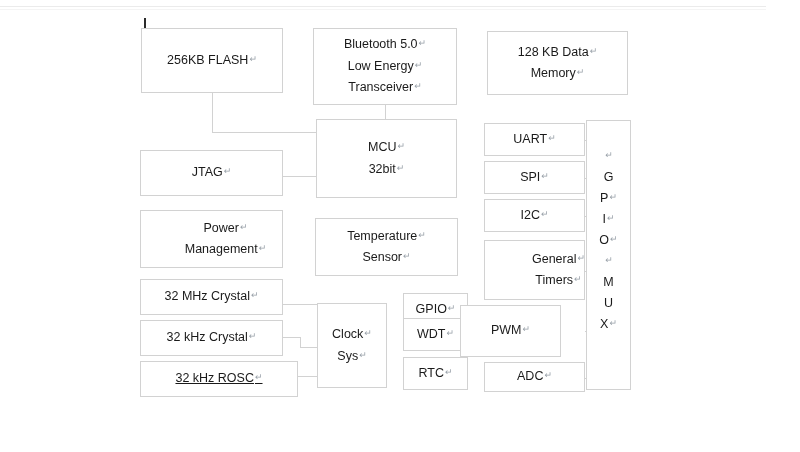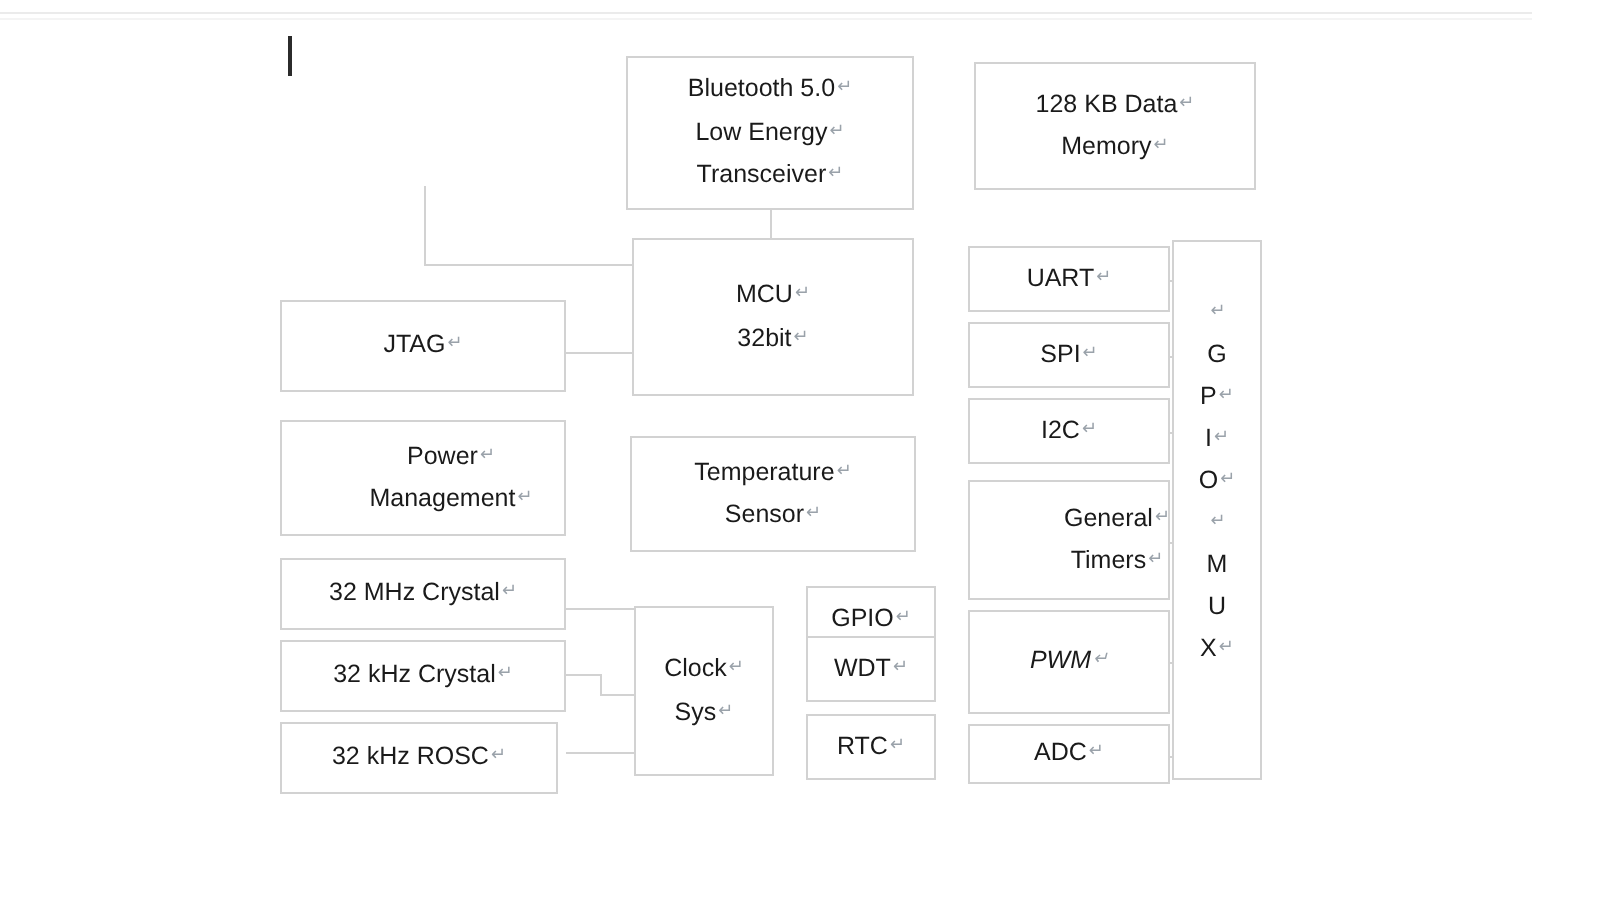--- a/index.html
+++ b/index.html
@@ -120,20 +120,23 @@
 
   <div class="conn h" style="left:283px; top:376px; width:35px;"></div>
 
   <div class="conn h" style="left:585px; top:140px; width:16px;"></div>
   <div class="conn h" style="left:585px; top:178px; width:16px;"></div>
   <div class="conn h" style="left:585px; top:216px; width:16px;"></div>
   <div class="conn h" style="left:585px; top:271px; width:16px;"></div>
   <div class="conn h" style="left:585px; top:331px; width:16px;"></div>
   <div class="conn h" style="left:585px; top:378px; width:16px;"></div>
 
+  <div class="box" style="left:141px; top:28px; width:142px; height:65px;">
+    <span class="ln"><span>256KB FLASH</span><span class="pm">↵</span></span>
+  </div>
 
   <div class="box" style="left:313px; top:28px; width:144px; height:77px;">
     <span class="ln"><span>Bluetooth 5.0</span><span class="pm">↵</span></span>
     <span class="ln"><span>Low Energy</span><span class="pm">↵</span></span>
     <span class="ln"><span>Transceiver</span><span class="pm">↵</span></span>
   </div>
 
   <div class="box" style="left:487px; top:31px; width:141px; height:64px;">
     <span class="ln"><span>128 KB Data</span><span class="pm">↵</span></span>
     <span class="ln"><span>Memory</span><span class="pm">↵</span></span>
@@ -159,21 +162,21 @@
   </div>
 
   <div class="box" style="left:140px; top:279px; width:143px; height:36px;">
     <span class="ln"><span>32 MHz Crystal</span><span class="pm">↵</span></span>
   </div>
 
   <div class="box" style="left:140px; top:320px; width:143px; height:36px;">
     <span class="ln"><span>32 kHz Crystal</span><span class="pm">↵</span></span>
   </div>
 
-  <div class="box" style="left:140px; top:361px; width:139px; height:36px;">
+  <div class="box" style="left:140px; top:361px; width:158px; height:36px;text-decoration:underline;">
     <span class="ln"><span>32 kHz ROSC</span><span class="pm">↵</span></span>
   </div>
 
   <div class="box" style="left:317px; top:303px; width:70px; height:85px;">
     <span class="ln"><span>Clock</span><span class="pm">↵</span></span>
     <span class="ln"><span>Sys</span><span class="pm">↵</span></span>
   </div>
 
   <div class="box" style="left:403px; top:293px; width:65px; height:33px;">
     <span class="ln"><span>GPIO</span><span class="pm">↵</span></span>
@@ -197,21 +200,21 @@
 
   <div class="box" style="left:484px; top:199px; width:101px; height:33px;">
     <span class="ln"><span>I2C</span><span class="pm">↵</span></span>
   </div>
 
   <div class="box" style="left:484px; top:240px; width:101px; height:60px;padding-left:48px;">
     <span class="ln"><span>General</span><span class="pm">↵</span></span>
     <span class="ln"><span>Timers</span><span class="pm">↵</span></span>
   </div>
 
-  <div class="box" style="left:484px; top:305px; width:101px; height:52px;font-style:italic;">
+  <div class="box" style="left:460px; top:305px; width:101px; height:52px;">
     <span class="ln"><span>PWM</span><span class="pm">↵</span></span>
   </div>
 
   <div class="box" style="left:484px; top:362px; width:101px; height:30px;">
     <span class="ln"><span>ADC</span><span class="pm">↵</span></span>
   </div>
 
   <div class="vbox" style="left:586px; top:120px; width:45px; height:270px;">
     <span class="ch"><span></span><span class="pm">↵</span></span>
     <span class="ch"><span>G</span></span>

